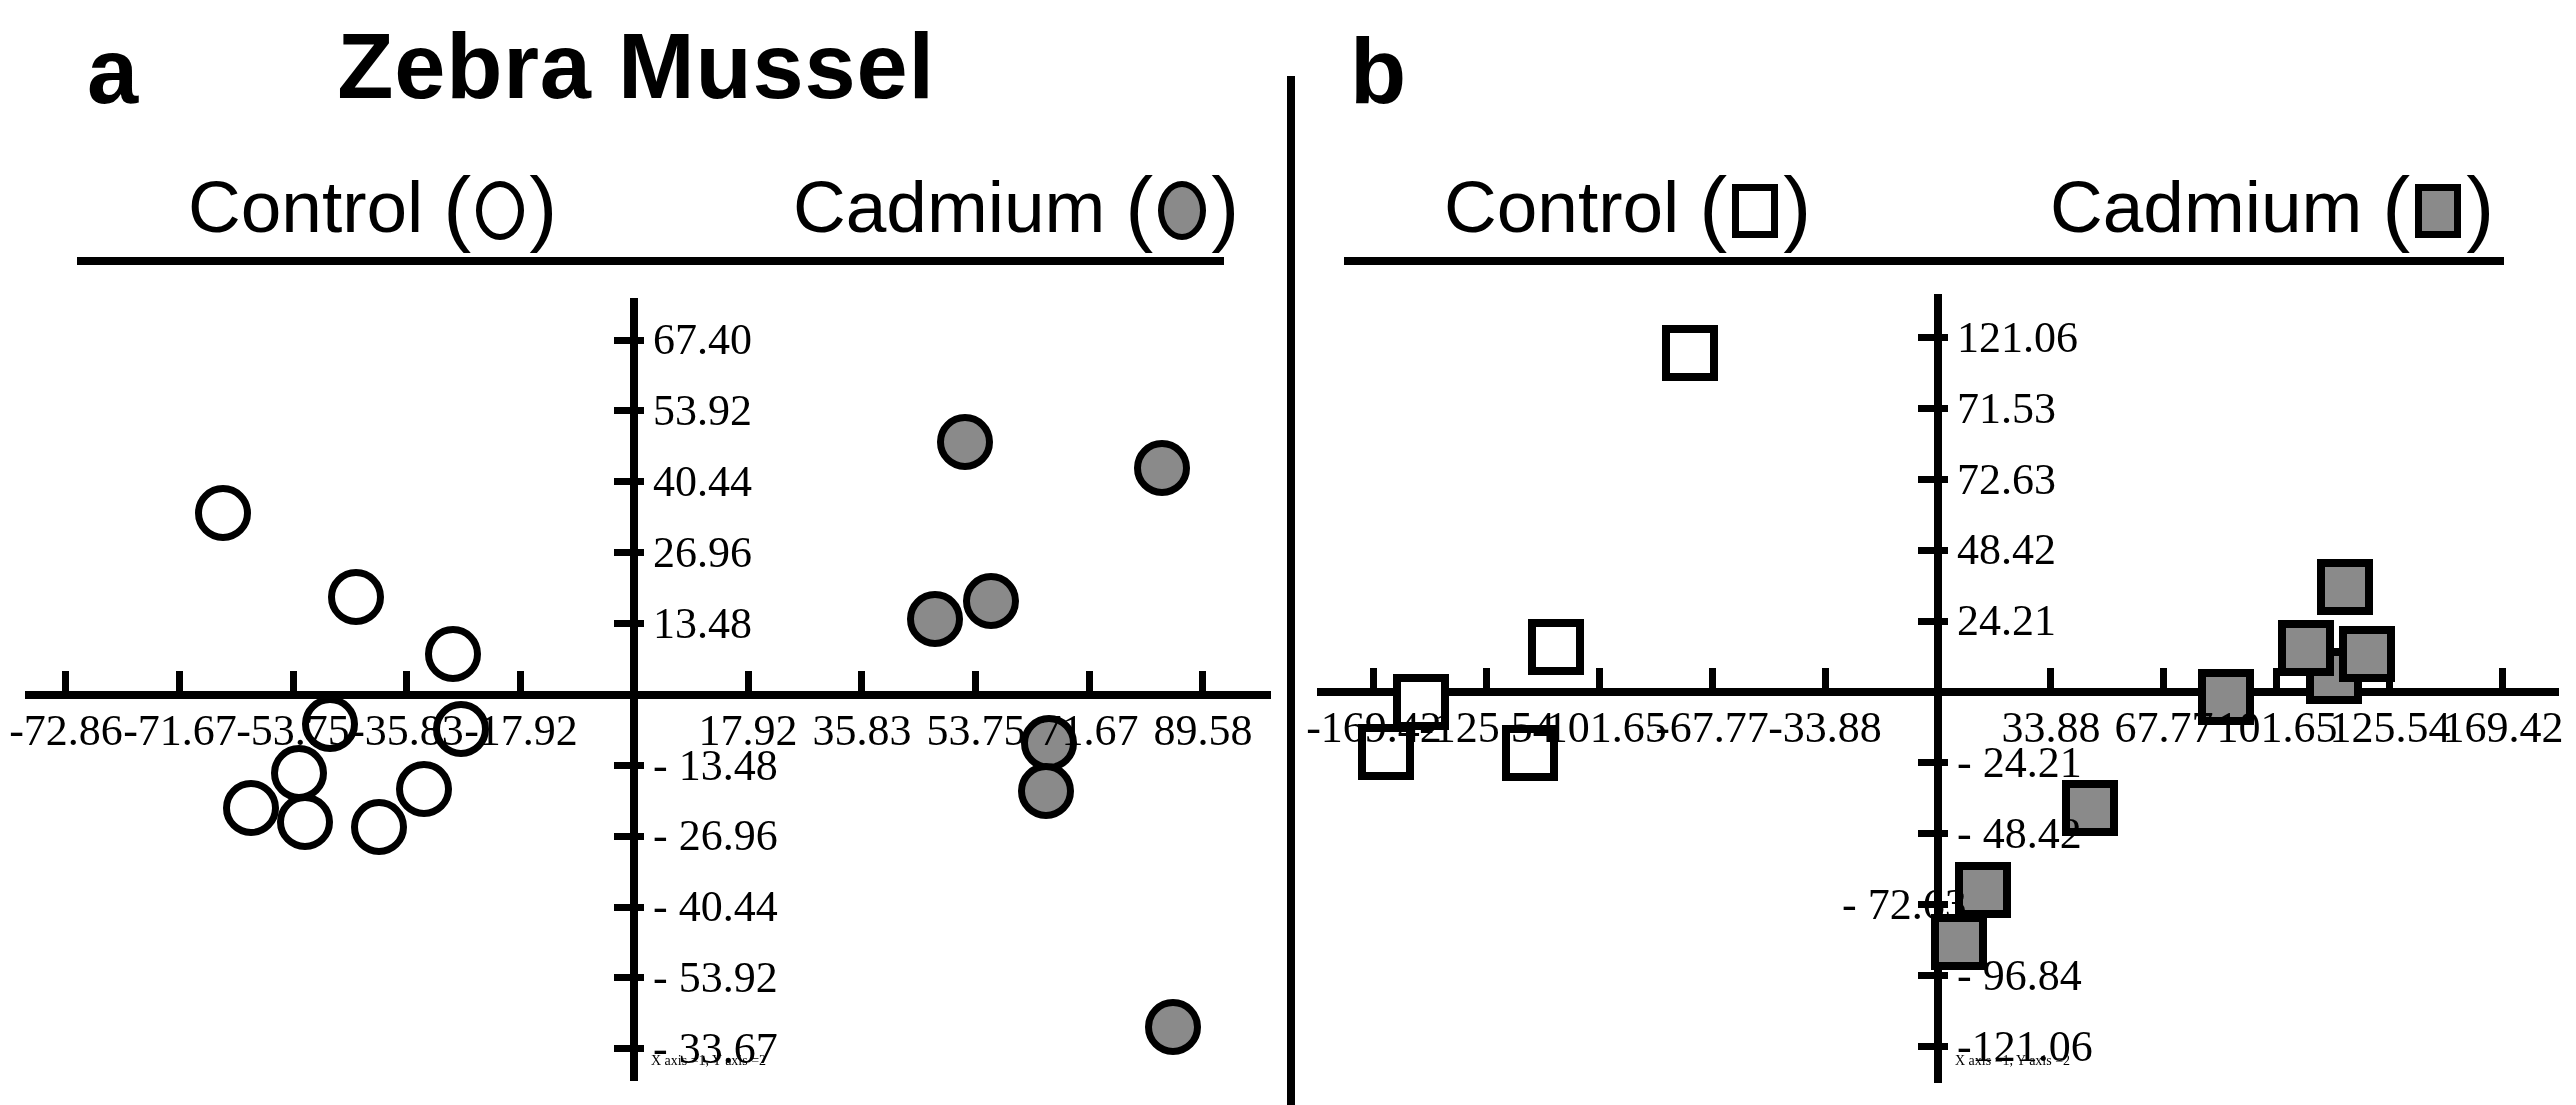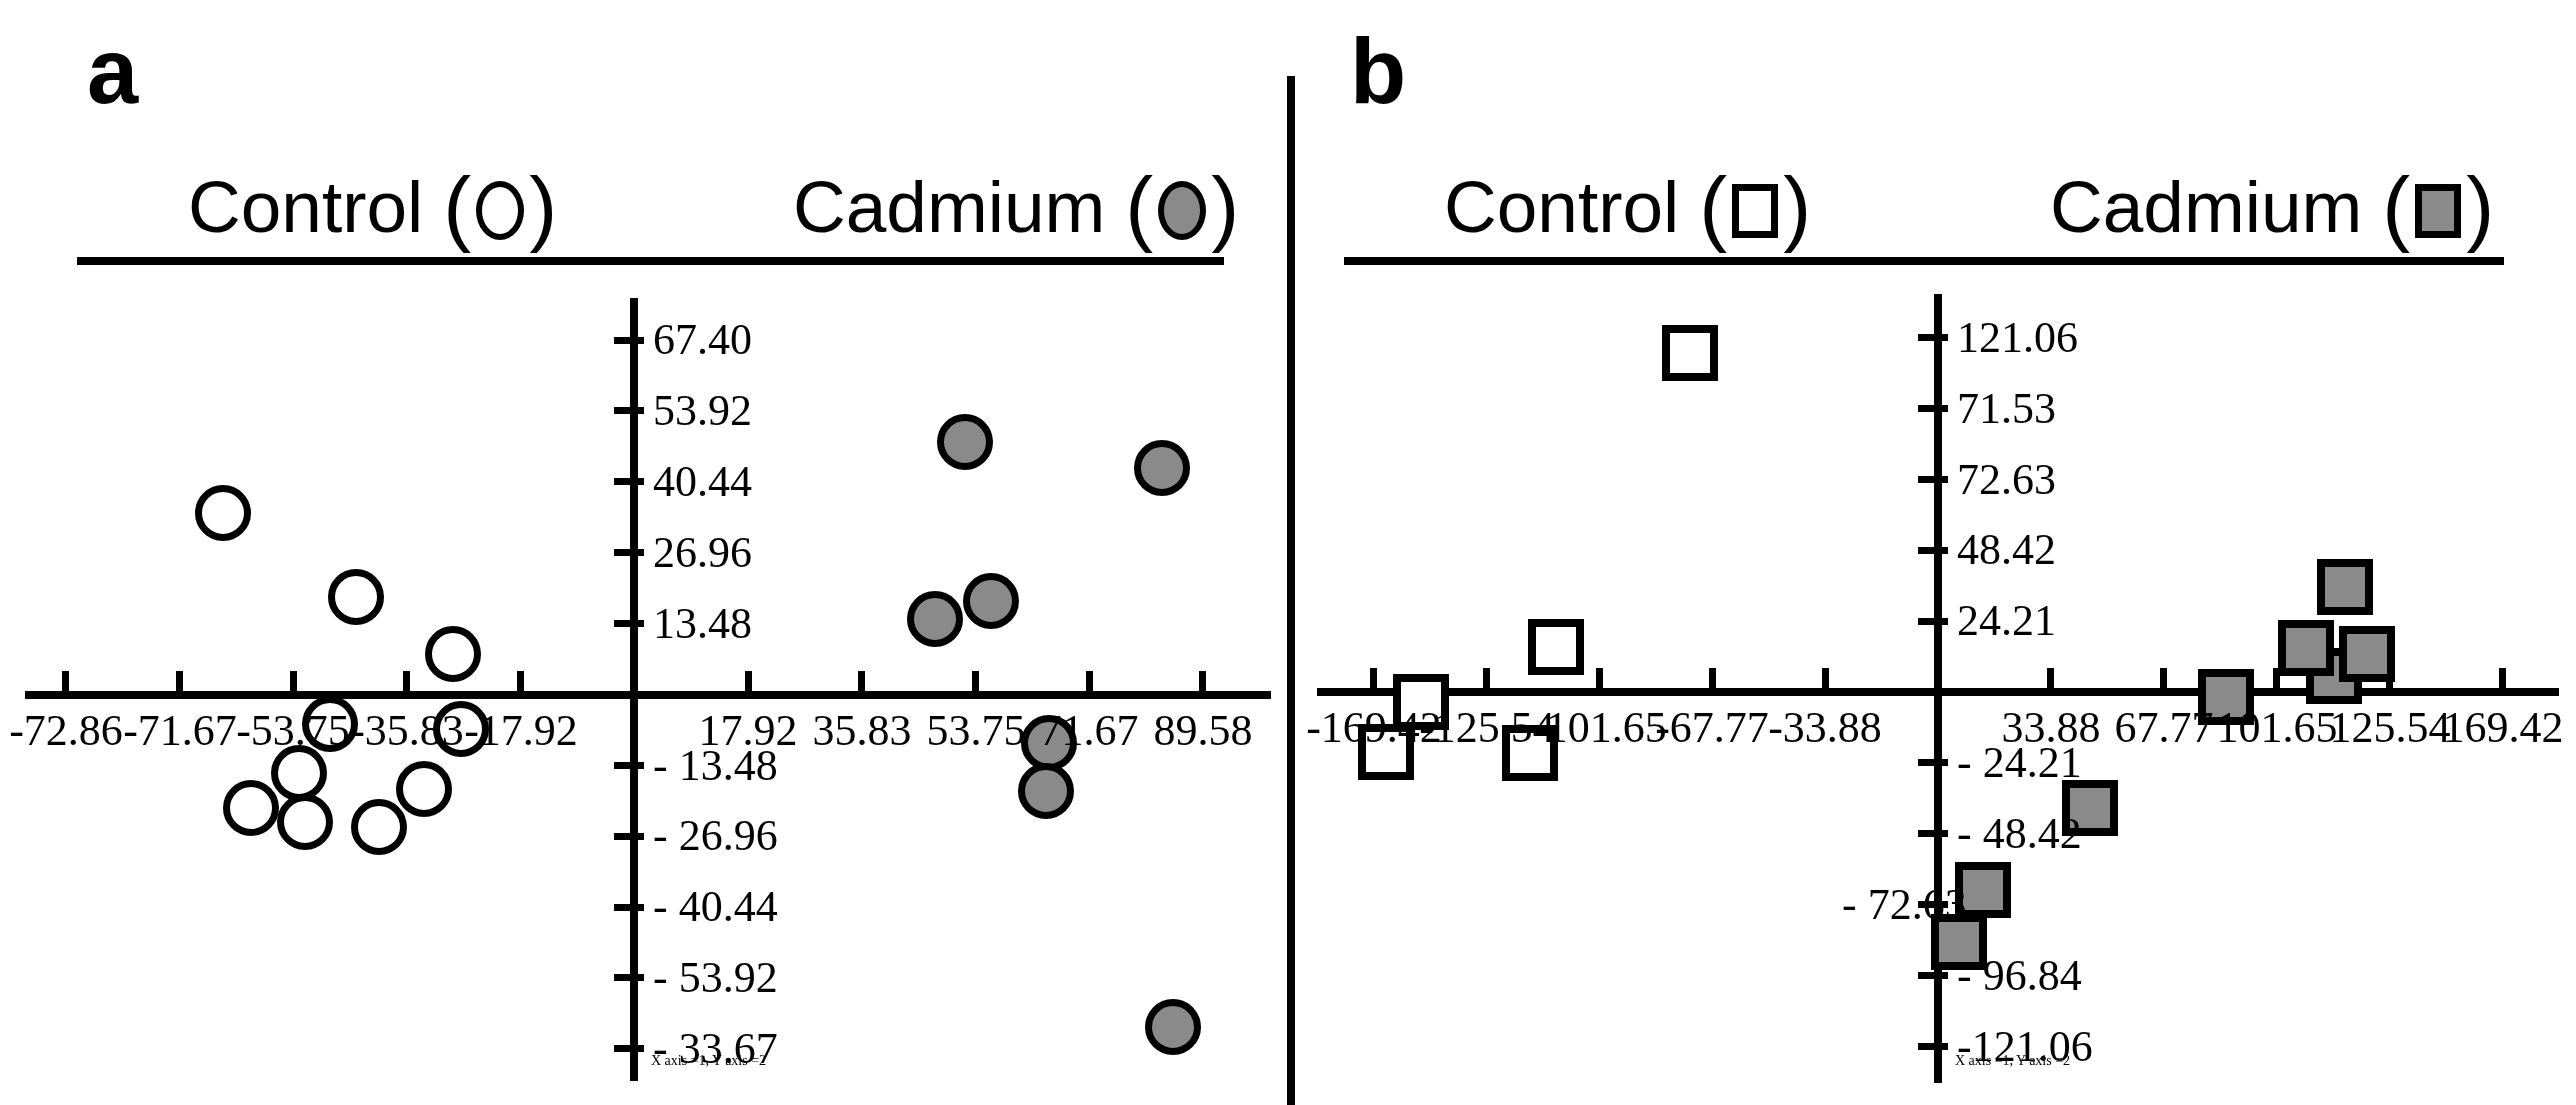--- a/index.html
+++ b/index.html
@@ -27,20 +27,21 @@
   .footnote{position:absolute;font-family:"Liberation Serif",serif;font-size:14px;z-index:3;white-space:nowrap;}
 </style>
 </head>
 <body>
 
 <div id="fig">
 
   <div class="divider" style="left:1287px;top:76px;width:8.2px;height:1030px"></div>
 
   <div class="panel-letter" style="left:87px;top:25px">a</div>
+  <div class="title" style="left:636px;top:20px">Zebra Mussel</div>
 
   <div class="legend" style="left:188px;top:157px">
     <span class="legend-word">Control</span>
     <span class="paren">(</span>
     <span class="lg-marker circle"></span>
     <span class="paren">)</span>
   </div>
   <div class="legend" style="left:793px;top:157px">
     <span class="legend-word">Cadmium</span>
     <span class="paren">(</span>

